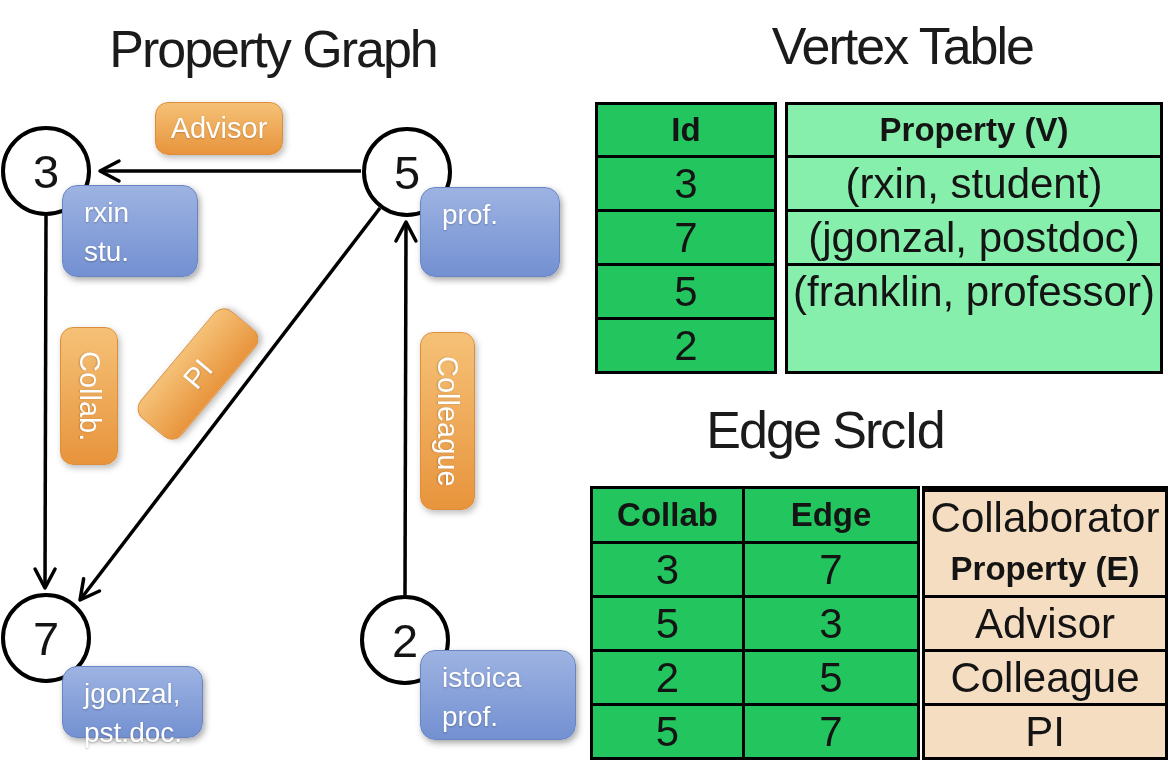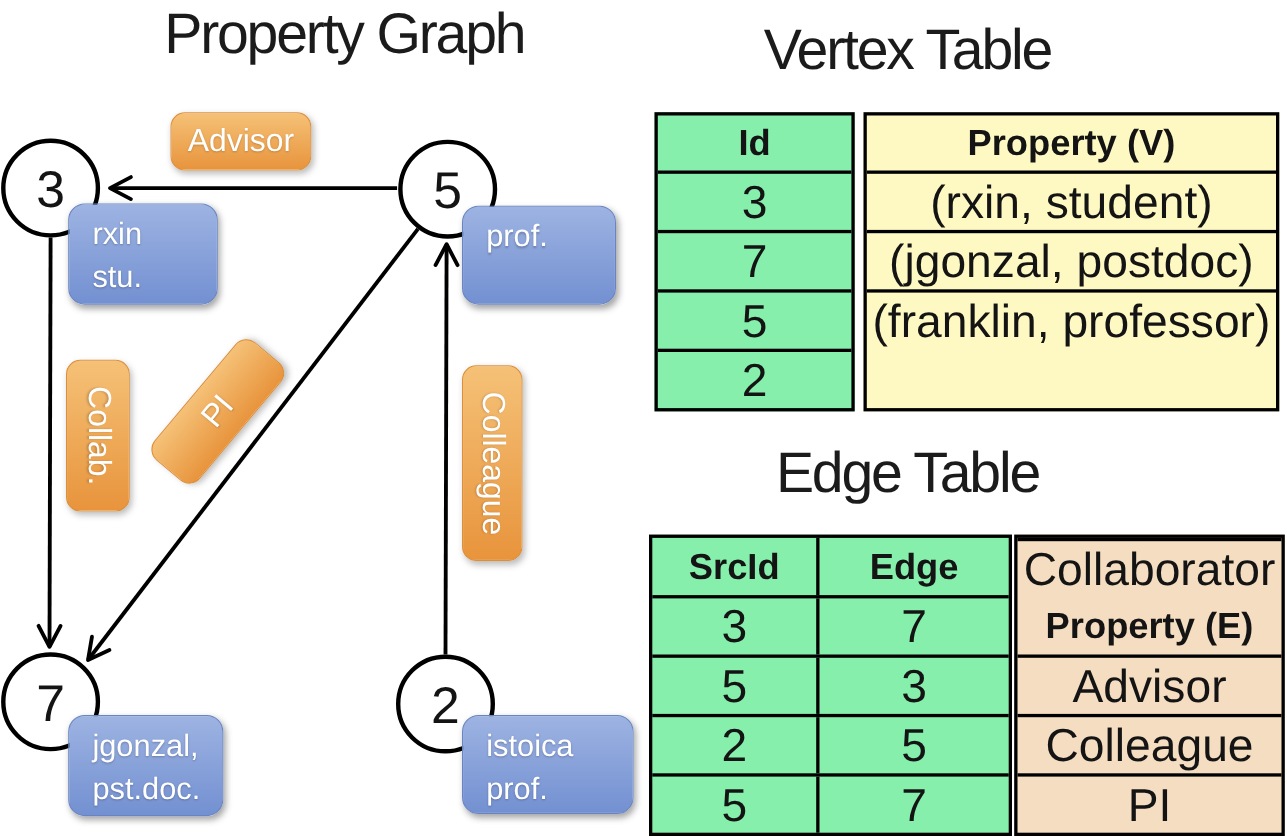--- a/index.html
+++ b/index.html
@@ -19,22 +19,22 @@
   
   .big-title {
     position: absolute;
     color: #1b1b1b;
     font-size: 52px;
     letter-spacing: -2px;
     white-space: nowrap;
     text-align: center;
     font-weight: 400;
   }
-  #graph-title  { left: 0;   top: 1px;  width: 546px; margin-left: 40px; }
-  #vertex-title { left: 595px; top: 16px;  width: 460px; }
+  #graph-title  { left: 0;   top: 19px;  width: 546px; }
+  #vertex-title { left: 573px; top: 16px;  width: 460px; text-align: right; }
   #edge-title   { left: 595px; top: 400px; width: 460px; }
 
   
   .node {
     position: absolute;
     width: 90px; height: 90px;
     box-sizing: border-box;
     border: 4px solid #000;
     border-radius: 50%;
     background: #fff;
@@ -60,21 +60,21 @@
     font-size: 28px;
     line-height: 39px;
     padding: 7px 0 0 21px;
     text-shadow: 0 1px 2px rgba(0,0,0,0.25);
     z-index: 4;
     white-space: nowrap;
   }
   .vlabel span { display: block; }
   #label-rxin     { left: 62px;  top: 185px; width: 136px; height: 92px; }
   #label-franklin { left: 420px; top: 187px; width: 140px; height: 90px; }
-  #label-jgonzal  { left: 62px;  top: 650px; width: 141px; height: 92px; }
+  #label-jgonzal  { left: 62px;  top: 666px; width: 141px; height: 72px; }
   #label-istoica  { left: 420px; top: 650px; width: 156px; height: 90px; }
 
   
   .elabel {
     position: absolute;
     box-sizing: border-box;
     border-radius: 13px;
     background: linear-gradient(#f5c177, #e8943c);
     border: 1px solid #db8f3b;
     box-shadow: 2px 3px 6px rgba(90,90,90,0.4);
@@ -93,37 +93,37 @@
                      transform: rotate(-50deg); }
 
   
   #arrow-layer { position: absolute; left: 0; top: 0; z-index: 1; }
 
   
   .tcol {
     position: absolute;
     box-sizing: border-box;
     border: 3px solid #000;
-    background: #86efac;
+    background: #22c55e;
   }
   .trow {
     box-sizing: border-box;
     height: 54px;
     border-top: 3px solid #000;
     display: flex; align-items: center; justify-content: center;
     font-size: 42px;
     color: #141414;
   }
   .trow.head { border-top: none; font-weight: bold; font-size: 33px; }
   .trow.text { font-size: 42px; }
 
   
   #vt-idcol   { left: 595px; top: 102px; width: 182px; height: 272px; }
   #vt-idcol .trow.head { height: 50px; }
-  #vt-propcol { left: 785px; top: 102px; width: 378px; height: 272px; background: #fef9c3; }
+  #vt-propcol { left: 785px; top: 102px; width: 378px; height: 272px; background: #86efac; }
   #vt-propcol .trow.head { height: 50px; }
 
   
   #et-idcols  { left: 590px; top: 486px; width: 330px; height: 274px; }
   #et-idcols .trow { padding: 0; }
   #et-idcols .trow.head { height: 52px; }
   .split { display: flex; justify-content: stretch; }
   .split .cell {
     display: flex; align-items: center; justify-content: center;
     height: 100%;
@@ -133,21 +133,21 @@
   #et-propcol { left: 922px; top: 486px; width: 246px; height: 274px; background: #f5ddc1; }
   #et-propcol .trow.head { height: 52px; }
 </style>
 </head>
 <body>
 
 <div id="stage">
 
   <div class="big-title" id="graph-title">Property Graph</div>
   <div class="big-title" id="vertex-title">Vertex Table</div>
-  <div class="big-title" id="edge-title">Edge Table</div>
+  <div class="big-title" id="edge-title">Edge SrcId</div>
 
   <svg id="arrow-layer" width="1170" height="760">
     <defs>
       <marker id="ah" viewBox="0 0 30 30" refX="24" refY="15" markerWidth="30" markerHeight="30" orient="auto" markerUnits="userSpaceOnUse">
         <path d="M5,5 L24,15 L5,25" fill="none" stroke="#000" stroke-width="3.5" stroke-linecap="round" stroke-linejoin="round"></path>
       </marker>
     </defs>
     <line x1="361" y1="171" x2="100" y2="171" stroke="#000" stroke-width="3.5" marker-end="url(#ah)"></line>
     <line x1="46" y1="216" x2="45" y2="588" stroke="#000" stroke-width="3.5" marker-end="url(#ah)"></line>
     <line x1="380" y1="208" x2="80" y2="600" stroke="#000" stroke-width="3.5" marker-end="url(#ah)"></line>
@@ -198,21 +198,21 @@
 
   <div class="tcol" id="vt-propcol">
     <div class="trow head">Property (V)</div>
     <div class="trow text">(rxin, student)</div>
     <div class="trow text">(jgonzal, postdoc)</div>
     <div class="trow text">(franklin, professor)</div>
   </div>
 
   <div class="tcol" id="et-idcols">
     <div class="trow head split">
-      <div class="cell src">SrcId</div>
+      <div class="cell src">Collab</div>
       <div class="cell dst">Edge</div>
     </div>
     <div class="trow split">
       <div class="cell src">3</div>
       <div class="cell dst">7</div>
     </div>
     <div class="trow split">
       <div class="cell src">5</div>
       <div class="cell dst">3</div>
     </div>

